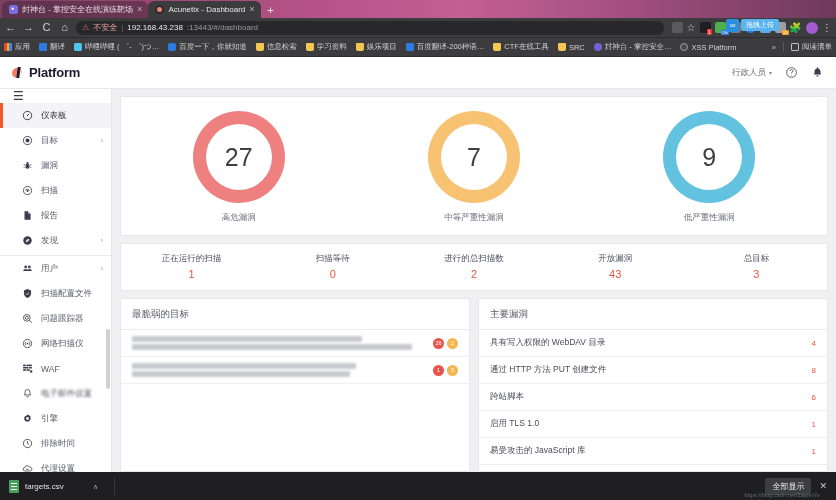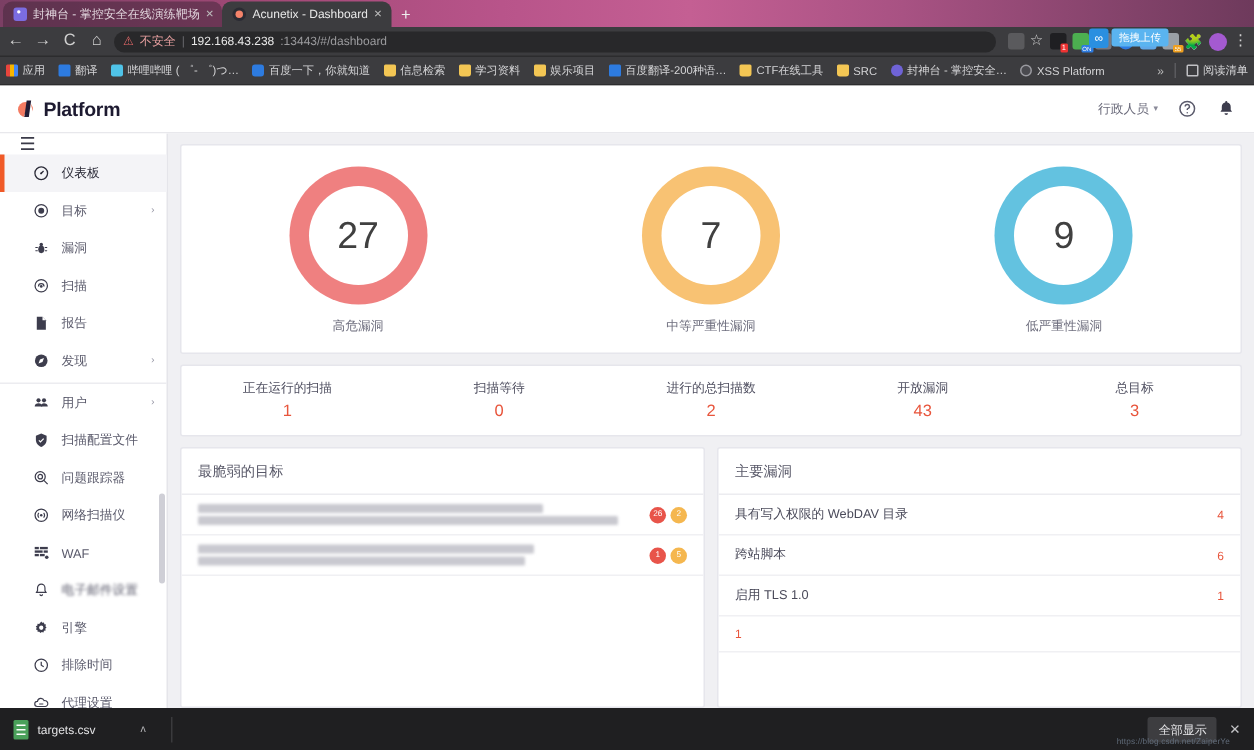--- a/index.html
+++ b/index.html
@@ -575,28 +575,33 @@
           </div>
 
           <div class="card panel">
             <div class="panel-title">主要漏洞</div>
             <div class="panel-body">
               <div class="vuln-row">
                 <span class="vuln-name">具有写入权限的 WebDAV 目录</span>
                 <span class="vuln-count">4</span>
               </div>
               <div class="vuln-row">
+                <span class="vuln-name">通过 HTTP 方法 PUT 创建文件</span>
+                <span class="vuln-count">8</span>
+              </div>
+              <div class="vuln-row">
                 <span class="vuln-name">跨站脚本</span>
                 <span class="vuln-count">6</span>
               </div>
               <div class="vuln-row">
                 <span class="vuln-name">启用 TLS 1.0</span>
                 <span class="vuln-count">1</span>
               </div>
               <div class="vuln-row">
+                <span class="vuln-name">易受攻击的 JavaScript 库</span>
                 <span class="vuln-count">1</span>
               </div>
             </div>
           </div>
 
         </div>
       </div>
     </div>
   </div>
 

